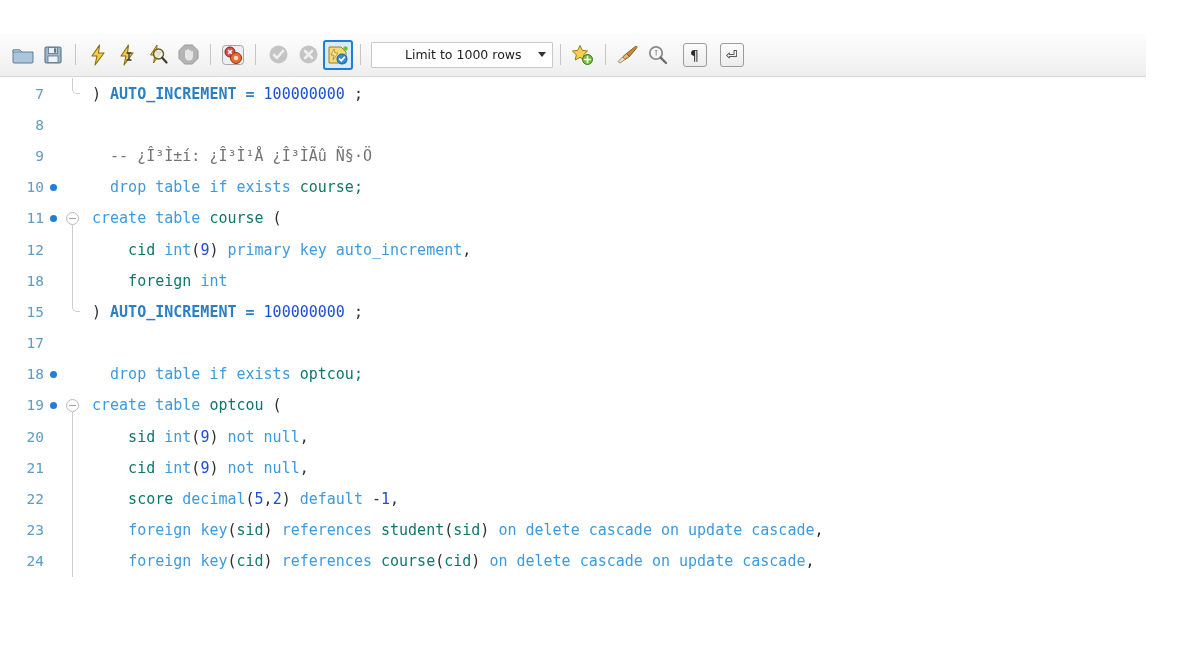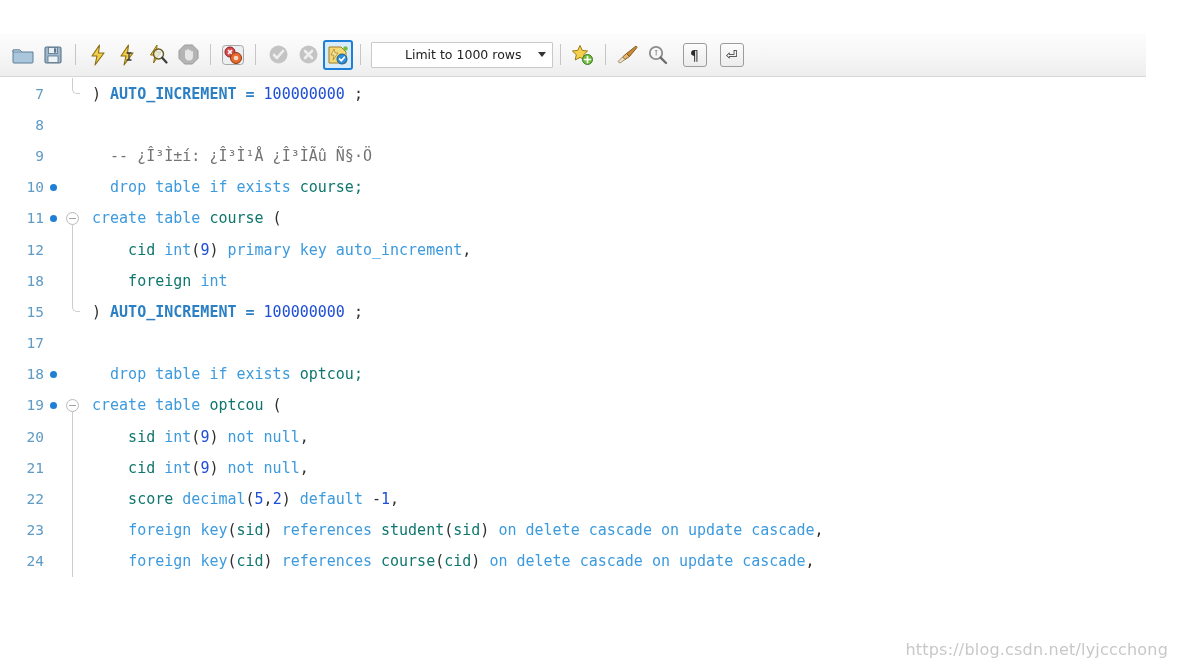--- a/index.html
+++ b/index.html
@@ -409,15 +409,14 @@
       <div class="coderow"><span class="gutter-num">17</span><span class="gutter-dot"></span><span class="gutter-fold"></span></div>
       <div class="coderow"><span class="gutter-num">18</span><span class="gutter-dot"><i></i></span><span class="gutter-fold"></span><span class="codetext"><span class="pun">  </span><span class="kw">drop</span><span class="pun"> </span><span class="kw">table</span><span class="pun"> </span><span class="kw">if</span><span class="pun"> </span><span class="kw">exists</span><span class="pun"> </span><span class="id">optcou;</span></span></div>
       <div class="coderow"><span class="gutter-num">19</span><span class="gutter-dot"><i></i></span><span class="gutter-fold"><span class="fold-circle"></span><span class="fold-line from-mid"></span></span><span class="codetext"><span class="kw">create</span><span class="pun"> </span><span class="kw">table</span><span class="pun"> </span><span class="id">optcou</span><span class="pun"> (</span></span></div>
       <div class="coderow"><span class="gutter-num">20</span><span class="gutter-dot"></span><span class="gutter-fold"><span class="fold-line"></span></span><span class="codetext"><span class="id">    sid </span><span class="kw">int</span><span class="pun">(</span><span class="num">9</span><span class="pun">) </span><span class="kw">not</span><span class="pun"> </span><span class="kw">null</span><span class="pun">,</span></span></div>
       <div class="coderow"><span class="gutter-num">21</span><span class="gutter-dot"></span><span class="gutter-fold"><span class="fold-line"></span></span><span class="codetext"><span class="id">    cid </span><span class="kw">int</span><span class="pun">(</span><span class="num">9</span><span class="pun">) </span><span class="kw">not</span><span class="pun"> </span><span class="kw">null</span><span class="pun">,</span></span></div>
       <div class="coderow"><span class="gutter-num">22</span><span class="gutter-dot"></span><span class="gutter-fold"><span class="fold-line"></span></span><span class="codetext"><span class="id">    score </span><span class="kw">decimal</span><span class="pun">(</span><span class="num">5</span><span class="pun">,</span><span class="num">2</span><span class="pun">) </span><span class="kw">default</span><span class="pun"> -</span><span class="num">1</span><span class="pun">,</span></span></div>
       <div class="coderow"><span class="gutter-num">23</span><span class="gutter-dot"></span><span class="gutter-fold"><span class="fold-line"></span></span><span class="codetext"><span class="pun">    </span><span class="kw">foreign</span><span class="pun"> </span><span class="kw">key</span><span class="pun">(</span><span class="id">sid</span><span class="pun">) </span><span class="kw">references</span><span class="pun"> </span><span class="id">student</span><span class="pun">(</span><span class="id">sid</span><span class="pun">) </span><span class="kw">on</span><span class="pun"> </span><span class="kw">delete</span><span class="pun"> </span><span class="kw">cascade</span><span class="pun"> </span><span class="kw">on</span><span class="pun"> </span><span class="kw">update</span><span class="pun"> </span><span class="kw">cascade</span><span class="pun">,</span></span></div>
       <div class="coderow"><span class="gutter-num">24</span><span class="gutter-dot"></span><span class="gutter-fold"><span class="fold-line"></span></span><span class="codetext"><span class="pun">    </span><span class="kw">foreign</span><span class="pun"> </span><span class="kw">key</span><span class="pun">(</span><span class="id">cid</span><span class="pun">) </span><span class="kw">references</span><span class="pun"> </span><span class="id">course</span><span class="pun">(</span><span class="id">cid</span><span class="pun">) </span><span class="kw">on</span><span class="pun"> </span><span class="kw">delete</span><span class="pun"> </span><span class="kw">cascade</span><span class="pun"> </span><span class="kw">on</span><span class="pun"> </span><span class="kw">update</span><span class="pun"> </span><span class="kw">cascade</span><span class="pun">,</span></span></div>
     </div>
 
-  <div class="watermark">https://blog.csdn.net/lyjccchong</div>
 
 </div>
 
 </body></html>

